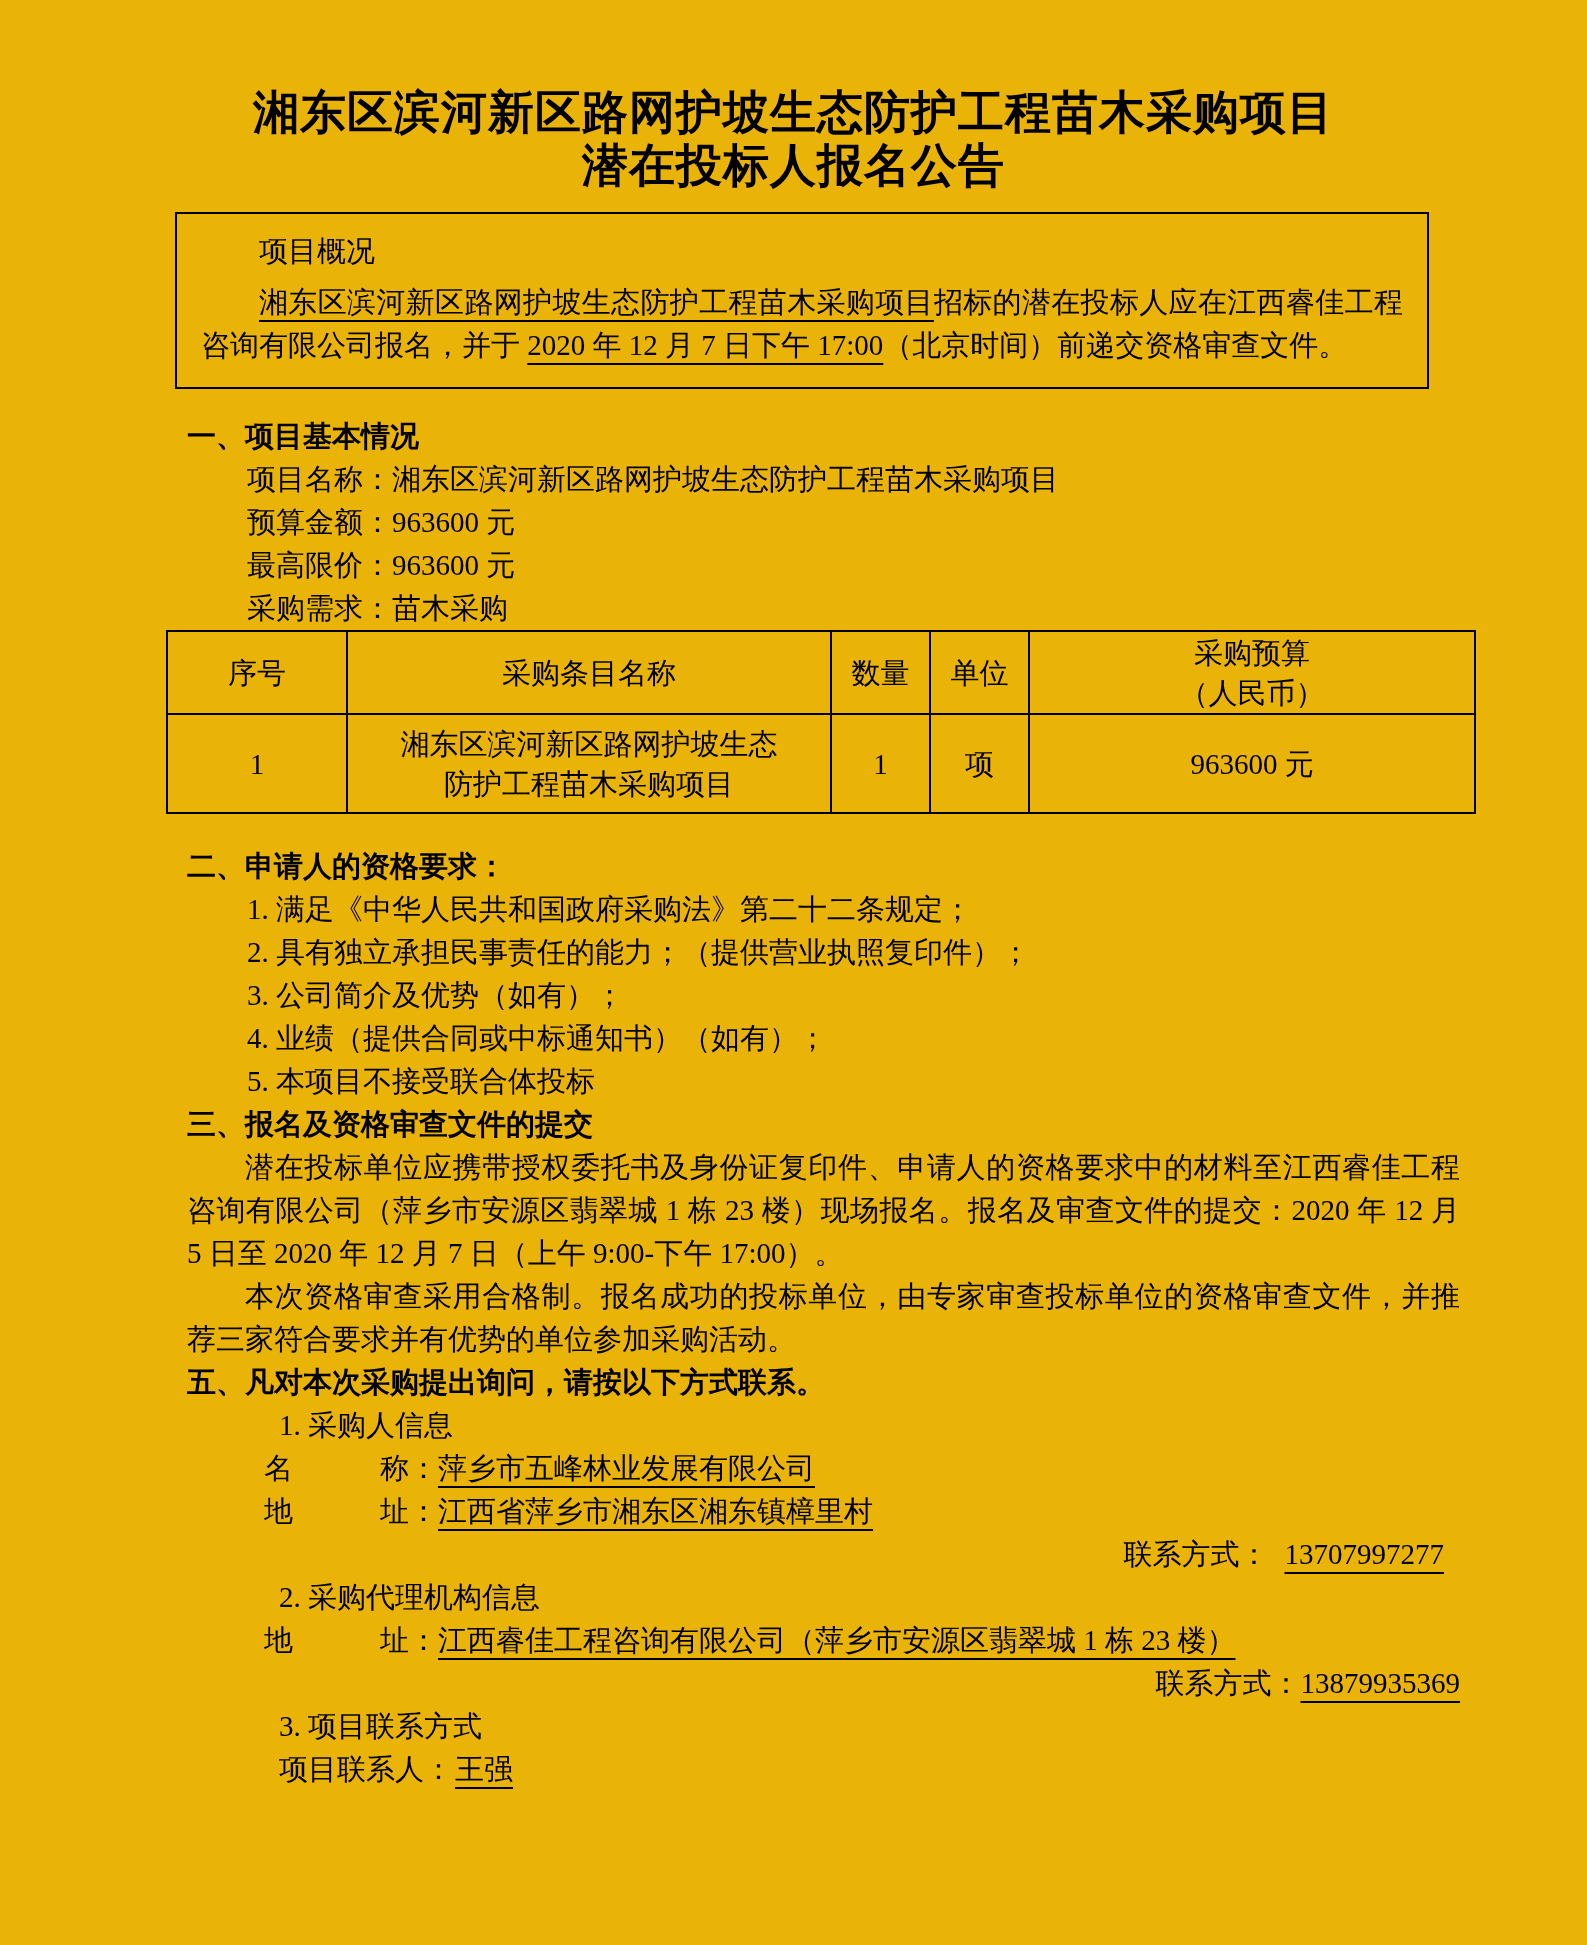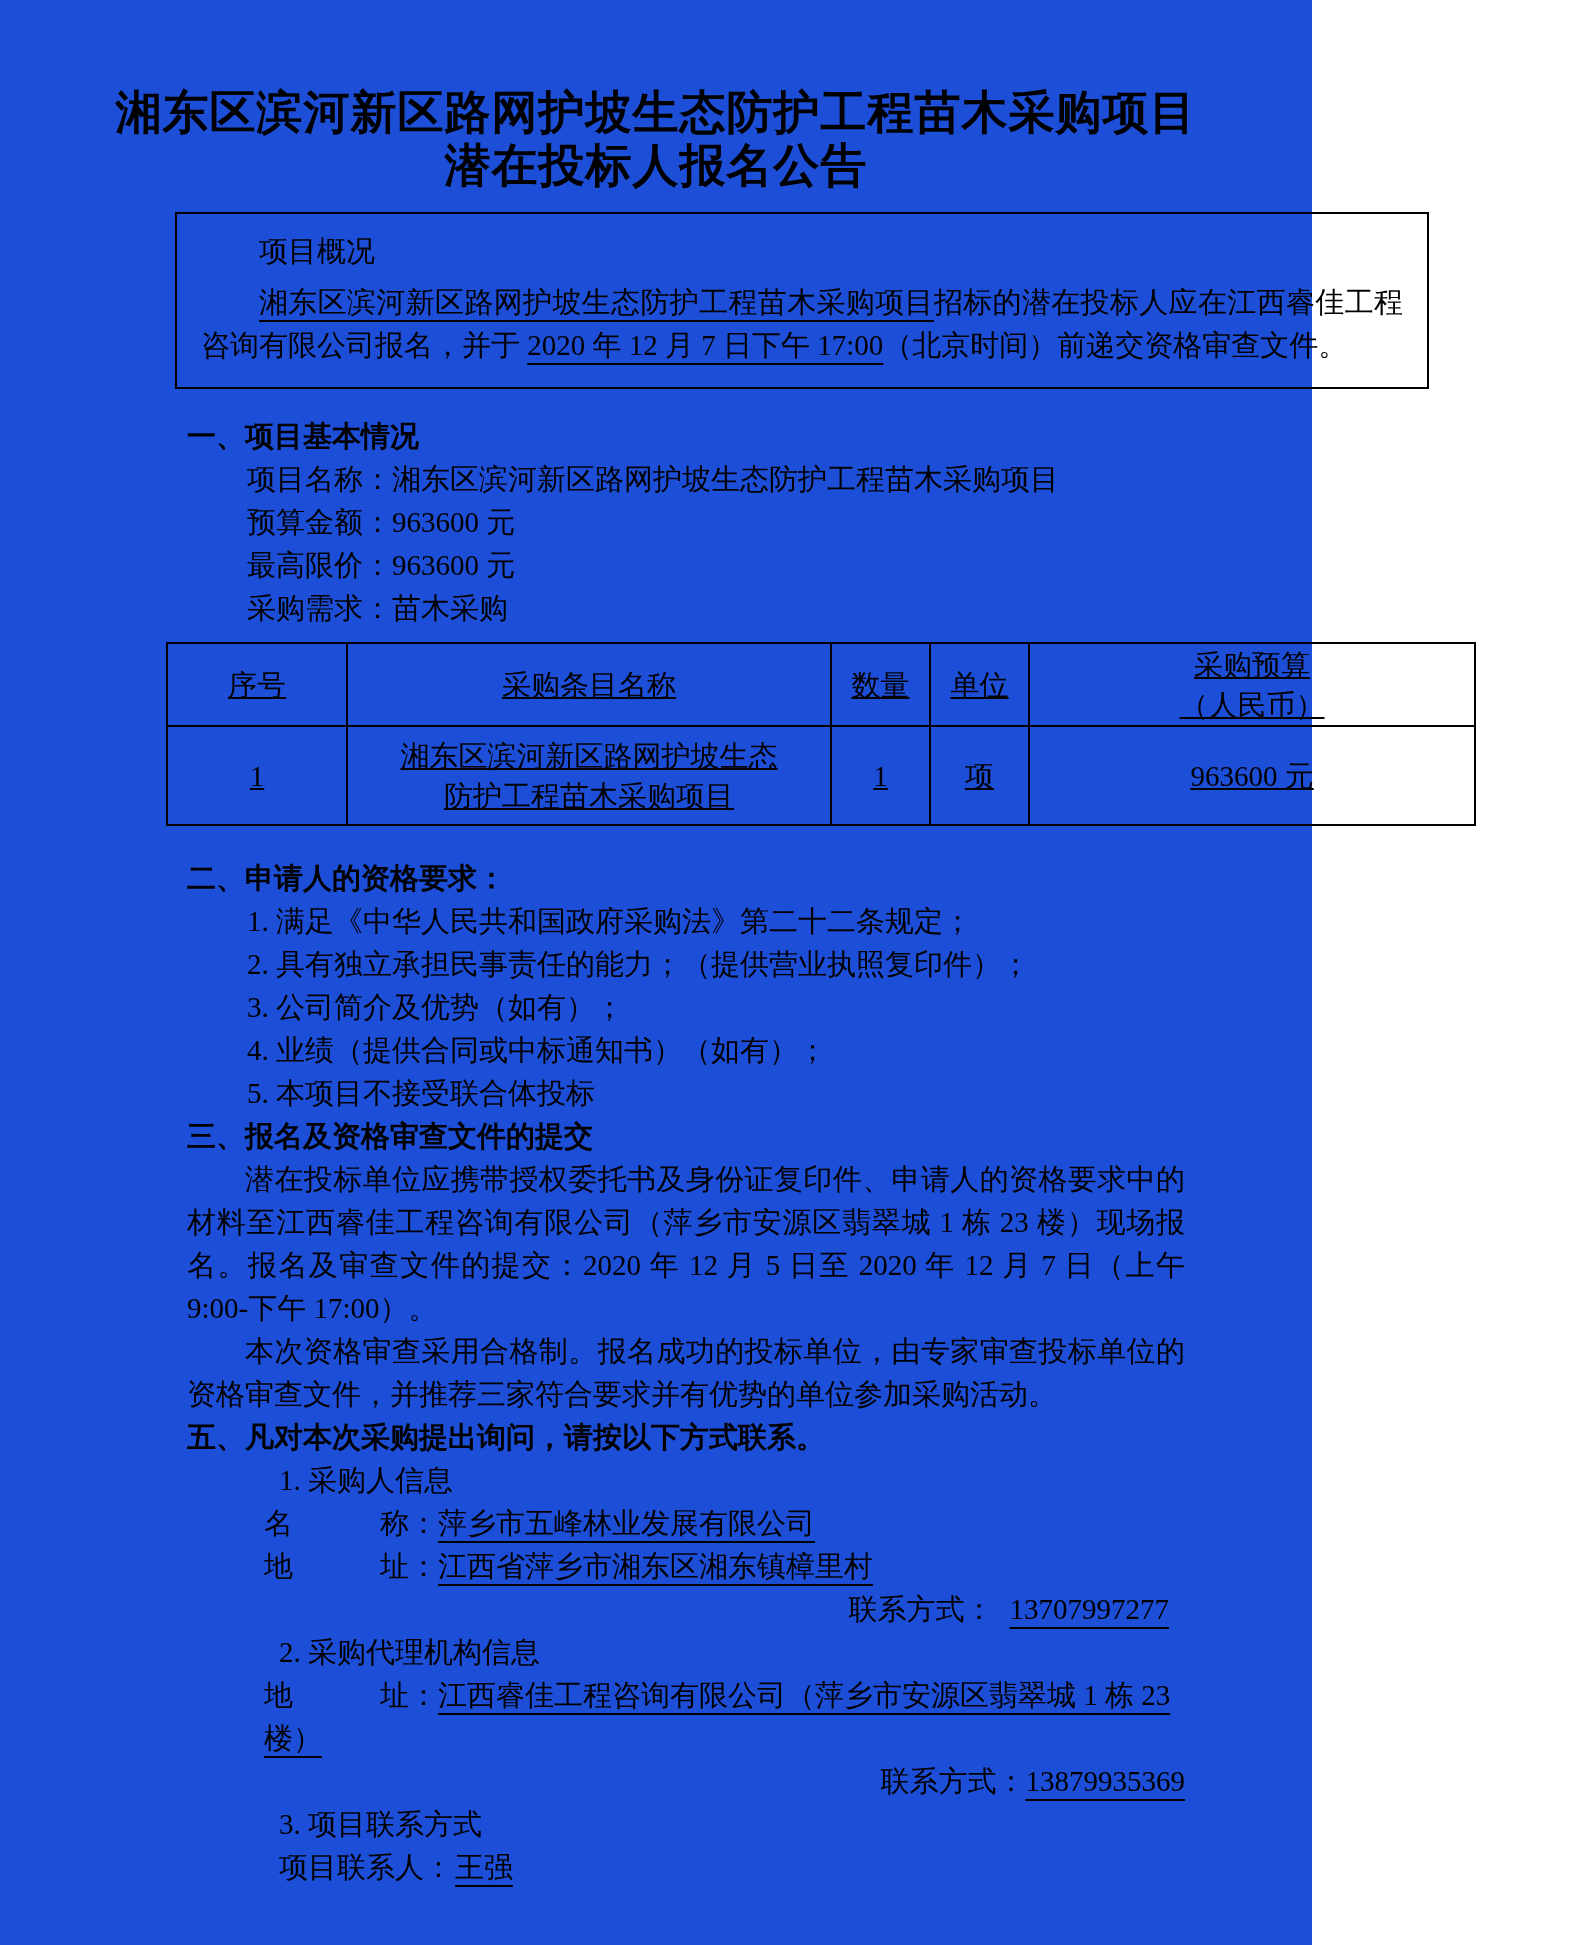--- a/index.html
+++ b/index.html
@@ -1,21 +1,21 @@
 <!DOCTYPE html>
 <html><head>
 <meta charset="utf-8">
 <style>
   html,body { margin:0; padding:0; background:#ffffff; }
   .page {
     position:relative;
-    width:1312px; height:1945px;
+    width:1587px; height:1945px;
     box-sizing:border-box;
     padding:86px 127px 0 187px;
-    background:#1d4ed8;
+    background:#eab308;
     color:#000000;
     font-family:"Liberation Serif","DejaVu Serif",serif;
     font-size:29px;
     line-height:43px;
   }
   .title {
     font-size:46px;
     line-height:53px;
     font-weight:bold;
     text-align:center;
@@ -40,22 +40,21 @@
     font-weight:bold;
   }
   p { margin:0; }
   .info  { padding-left:60px; }
   .item  { padding-left:60px; }
   .para  { text-indent:58px; text-align:justify; }
   .tbl {
     border-collapse:collapse;
     table-layout:fixed;
     width:1308px;
-    margin:12px 0 31px -21px;
-    text-decoration:underline;
+    margin:0 0 31px -21px;
   }
   .tbl th, .tbl td {
     border:2px solid #000000;
     text-align:center;
     vertical-align:middle;
     font-weight:normal;
     white-space:pre-line;
     padding:0;
     line-height:40px;
   }

